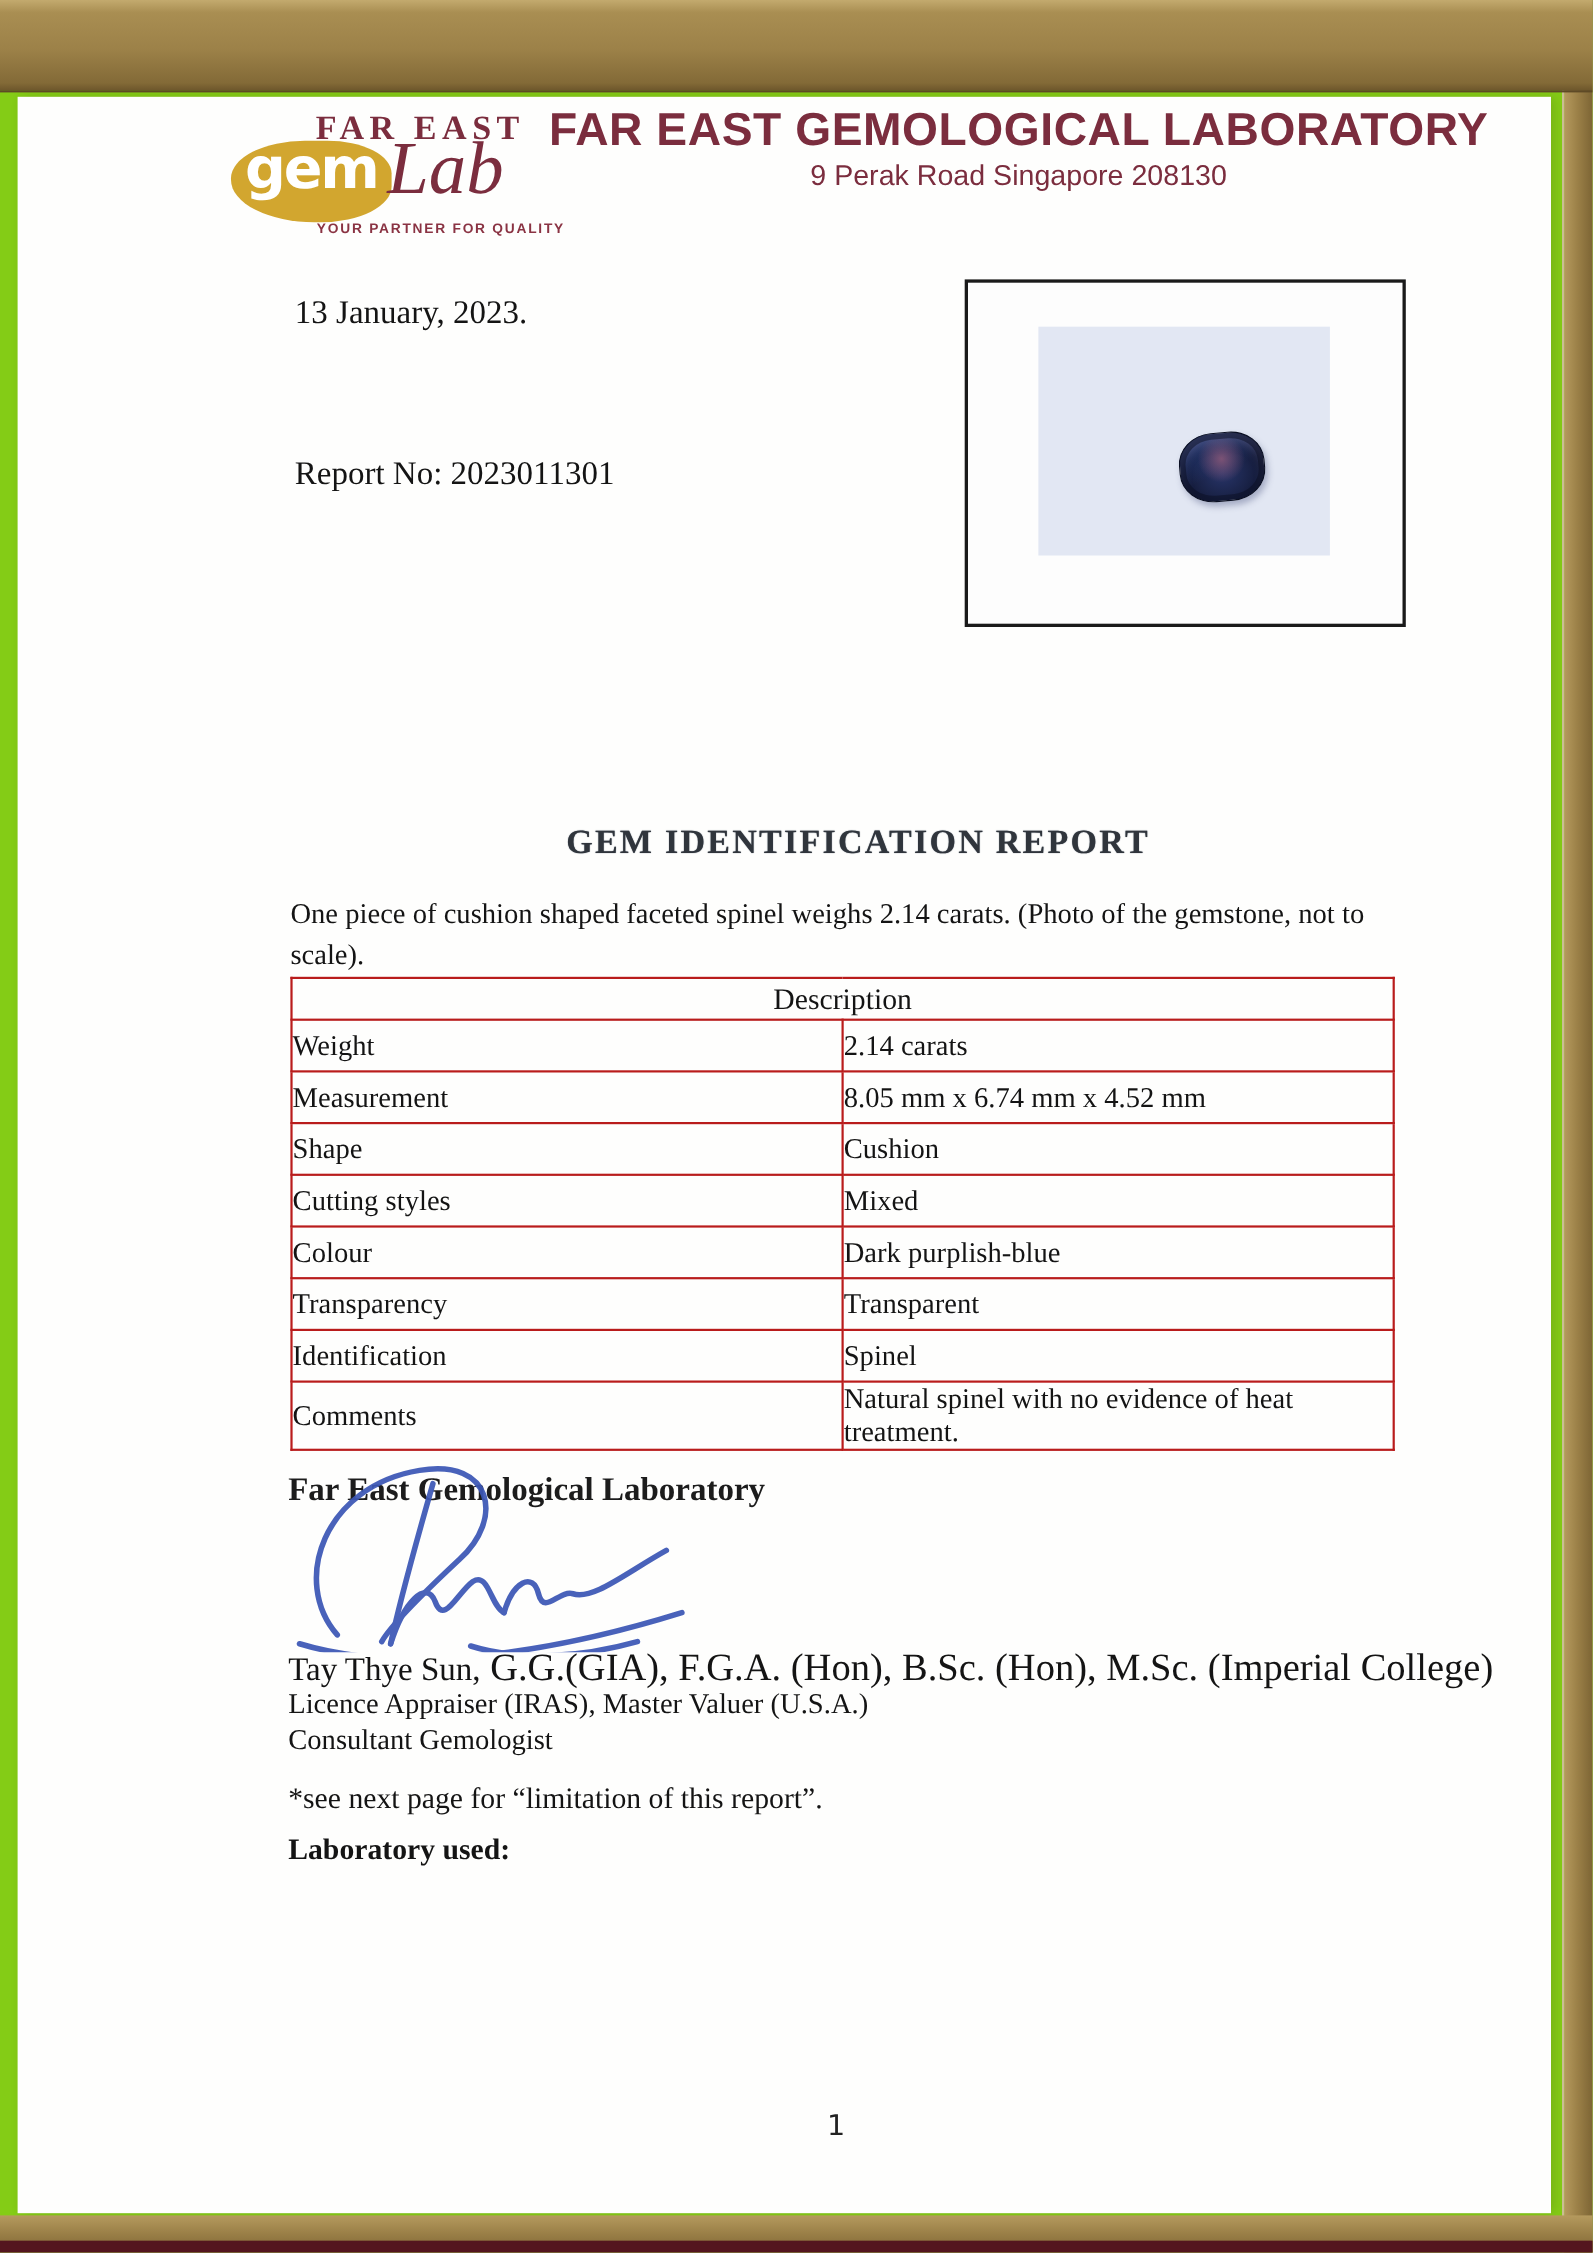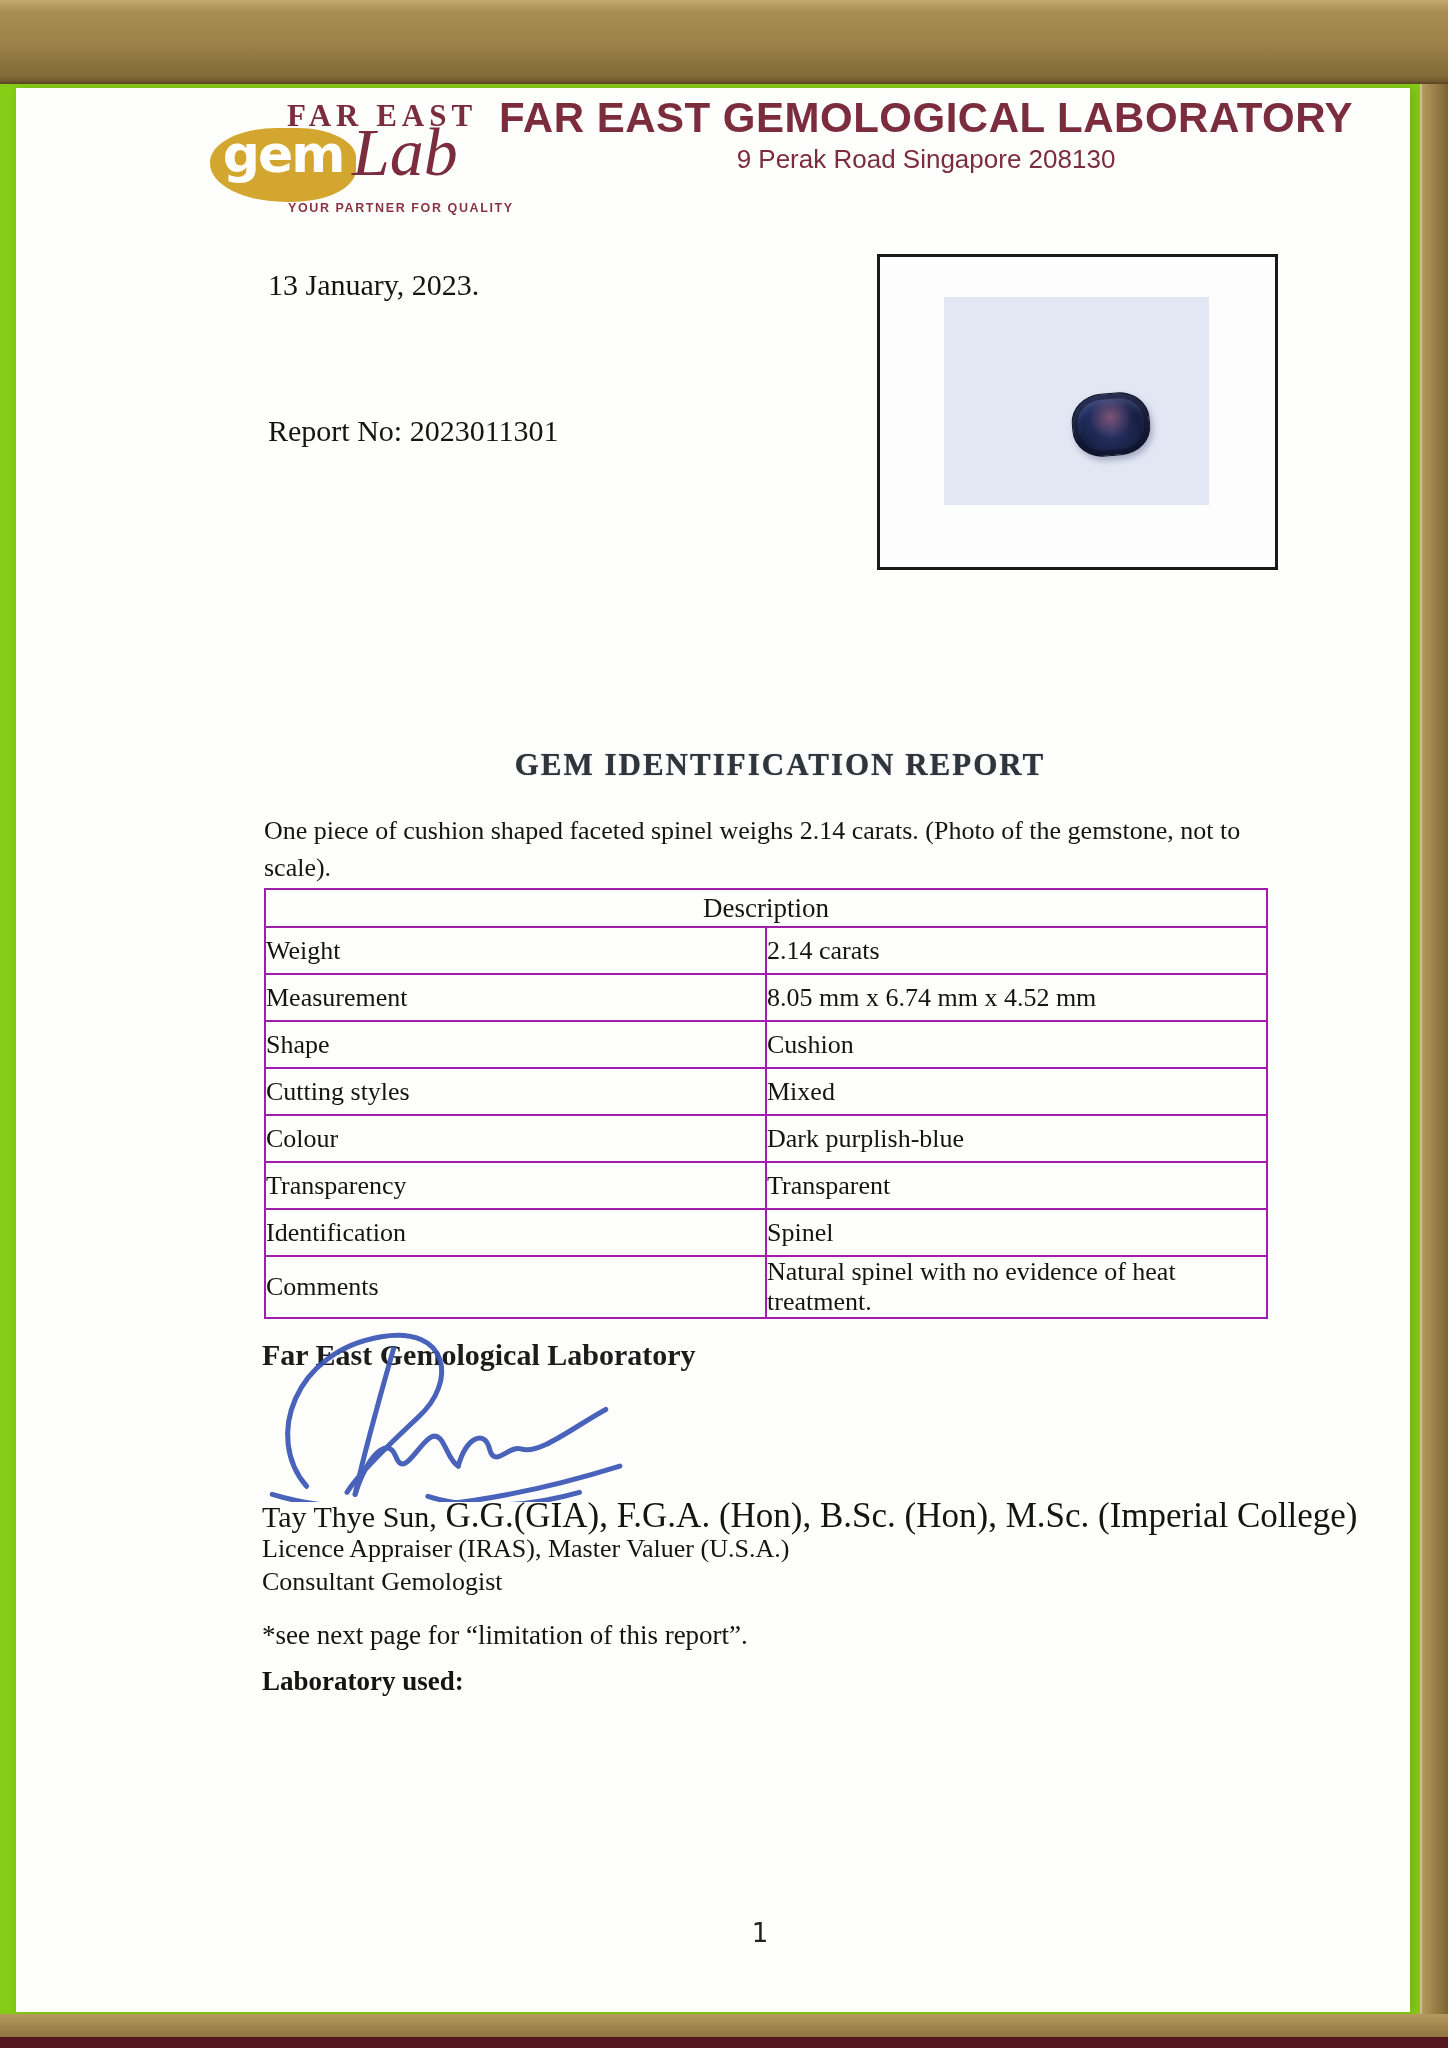--- a/index.html
+++ b/index.html
@@ -46,21 +46,21 @@
          linear-gradient(160deg,rgba(46,80,160,.55) 0%,rgba(0,0,0,0) 55%),
          radial-gradient(ellipse at 50% 58%,#28356a 0%,#1a2348 45%,#0e142e 76%,#0a0f24 100%);
        box-shadow:inset 0 0 0 5px rgba(10,14,34,.5), inset 0 8px 10px rgba(190,180,230,.28),
                   2px 4px 6px rgba(90,100,140,.45);}
   
   .report-title{left:400px;top:747px;width:760px;text-align:center;font-size:31px;font-weight:bold;
                 letter-spacing:2px;color:#30353c;text-shadow:0 0 1px #5a6470;}
   .intro{left:264px;top:812px;width:1035px;font-size:26px;line-height:37px;}
   table.desc{position:absolute;left:264px;top:888px;width:1004px;z-index:2;border-collapse:collapse;
              font-size:26px;table-layout:fixed;}
-  table.desc th,table.desc td{border:2px solid #a21caf;font-weight:normal;padding:0;}
+  table.desc th,table.desc td{border:2px solid #b91c1c;font-weight:normal;padding:0;}
   table.desc th{height:36px;text-align:center;font-size:27px;}
   table.desc td{height:45px;}
   td.lbl{width:188px;padding-left:12px;}
   td.val{padding-left:22px;}
   
   .sig-org{left:262px;top:1338px;font-size:30px;font-weight:bold;color:#1c1c1c;}
   .sig-svg{left:246px;top:1324px;z-index:3;}
   .name-line{left:262px;top:1496px;white-space:nowrap;}
   .name-big{font-size:30px;}
   .name-cred{font-size:35px;}

